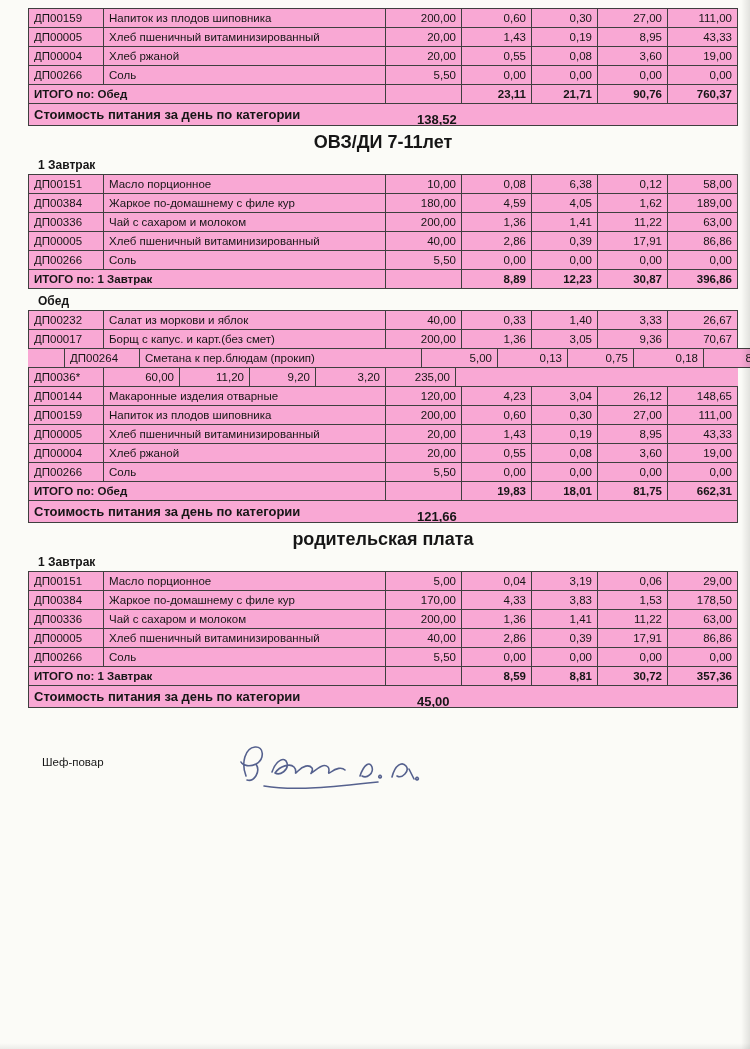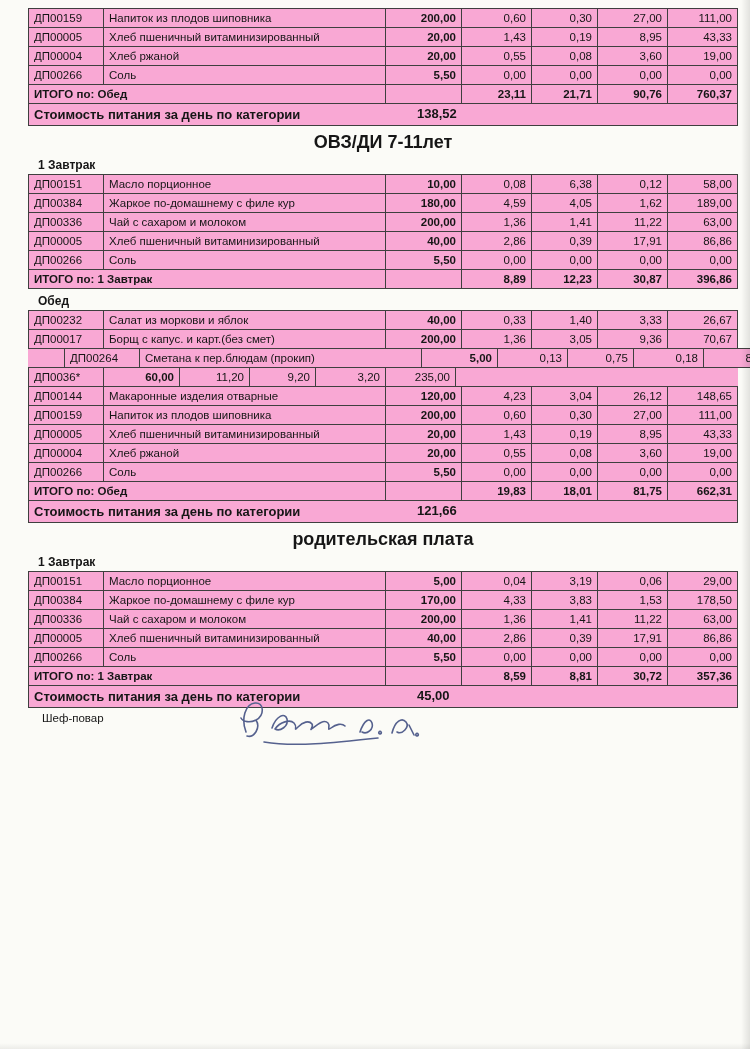--- a/index.html
+++ b/index.html
@@ -28,37 +28,37 @@
     border:1px solid #3f3f3f;border-left:0;
     padding:1px 5px;
     font-size:11.5px;line-height:14px;min-height:20px;
     display:flex;align-items:center;
     white-space:nowrap;overflow:hidden;
   }
   .t-row .c:first-child{border-left:1px solid #3f3f3f;}
   .num{justify-content:flex-end;}
   .w-code{width:76px;}
   .w-name{width:282px;}
-  .w-qty{width:76px;font-weight:bold;}
+  .w-qty{width:76px;}
   .w-n1{width:70px;}
   .w-n2{width:66px;}
   .w-n3{width:70px;text-align:right;}
   .w-n4{width:70px;}
   .w-label{width:358px;}
   .total .c{font-weight:bold;}
   .daycost .c{width:710px;font-weight:bold;font-size:13px;min-height:23px;position:relative;}
-  .dc-value{position:absolute;left:388px;top:3px;}
+  .dc-value{position:absolute;left:388px;top:9px;}
   .center-title{
     width:710px;text-align:center;font-weight:bold;font-size:18px;
     margin:6px 0 3px 0;
   }
   .meal-title{
     font-weight:bold;font-size:12px;margin:5px 0 2px 10px;
   }
-  .footer{position:relative;height:70px;}
+  .footer{position:relative;margin-top:44px;height:70px;}
   .chef-label{margin-left:14px;font-size:11.5px;}
   .sig{position:absolute;left:200px;top:-16px;}
 </style>
 </head>
 <body>
 
 <div class="page">
   <div id="doc-blocks">
       <div class="t-row bordered">
     <div class="c w-code">ДП00159</div>

